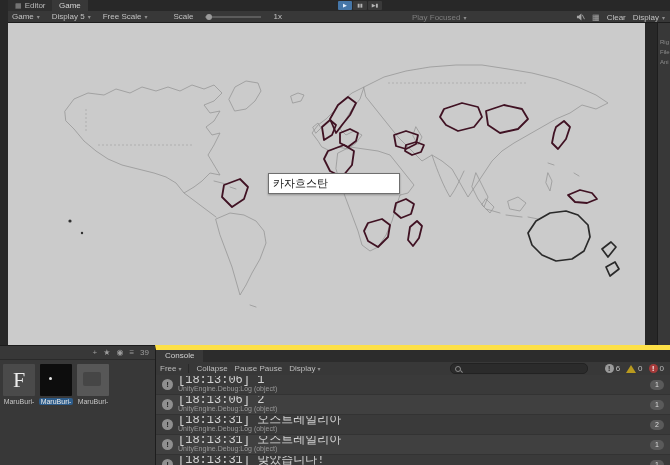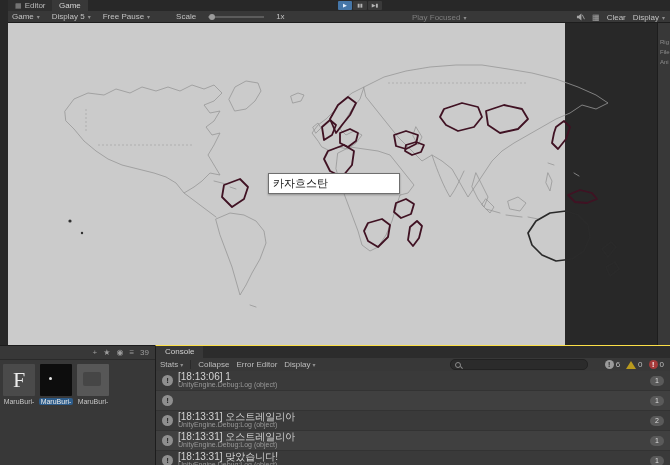--- a/index.html
+++ b/index.html
@@ -25,21 +25,21 @@
   .caret{font-size:6px;color:#8f8f8f;}
   .scale-group{display:flex;align-items:center;gap:12px;margin-left:14px;}
   .scale-track{width:56px;height:2px;background:#5c5c5c;position:relative;}
   .scale-knob{position:absolute;left:1px;top:-2px;width:6px;height:6px;border-radius:50%;background:#9b9b9b;}
   .pf{position:absolute;left:404px;top:0;height:12px;display:flex;align-items:center;gap:3px;
       color:#7e7e7e;font-size:8px;}
   .gb-right{position:absolute;right:5px;top:0;height:12px;display:flex;align-items:center;gap:7px;font-size:8px;}
   .spk{width:9px;height:8px;}
   .gridico{font-size:8px;color:#a5a5a5;}
   
-  .gameview{position:absolute;left:8px;top:23px;width:557px;height:322px;background:#cbcbcb;}
+  .gameview{position:absolute;left:8px;top:23px;width:637px;height:322px;background:#cbcbcb;}
   .map{position:absolute;left:0;top:0;}
   .map .thin path,.map .thin polyline{stroke:#979797;stroke-width:.8;fill:none;stroke-linejoin:round;stroke-linecap:round;}
   .map .dash path{stroke:#a3a3a3;stroke-width:.7;stroke-dasharray:2 2;fill:none;}
   .map .hl path{stroke:#401223;stroke-width:1.8;fill:none;stroke-linejoin:round;}
   .map .au path{stroke:#2a2a2a;stroke-width:1.7;fill:none;stroke-linejoin:round;}
   .map circle{fill:#2f2f2f;}
   .answer-box{position:absolute;left:260px;top:150px;width:132px;height:21px;background:#ffffff;
               border:1px solid #6f6f6f;box-shadow:0 1px 2px rgba(0,0,0,.3);
               display:flex;align-items:center;box-sizing:border-box;}
   .answer-box input{border:0;outline:0;background:transparent;width:100%;height:100%;
@@ -62,21 +62,21 @@
   .tile.font span{font-family:"Liberation Serif",serif;font-size:22px;color:#ececec;line-height:32px;}
   .tile.black{background:#0d0d0d;}
   .tile.black i{position:absolute;left:9px;top:13px;width:3px;height:3px;background:#e8e8e8;border-radius:50%;}
   .tile.gray{background:#575757;}
   .tile.gray i{position:absolute;left:6px;top:8px;width:18px;height:14px;background:#464646;border-radius:2px;}
   .tile-label{margin-top:2px;max-width:34px;font-size:7px;color:#c6c6c6;white-space:nowrap;
               overflow:hidden;text-overflow:ellipsis;padding:0 2px;border-radius:2px;}
   .tile-label.sel{background:#2d5c8a;color:#eaeaea;}
   
   .console{position:absolute;left:155px;top:345px;width:515px;height:120px;background:#383838;
-           border-top:1px solid #fde047;border-left:1px solid #1d1d1d;box-sizing:border-box;}
+           border-top:5px solid #fde047;border-left:1px solid #1d1d1d;box-sizing:border-box;}
   .con-header{height:12px;background:#2c2c2c;display:flex;}
   .con-tab{height:12px;line-height:12px;padding:0 9px;background:#383838;font-size:8px;color:#d2d2d2;}
   .con-toolbar{height:13px;border-bottom:1px solid #2a2a2a;display:flex;align-items:center;
                font-size:8px;color:#bdbdbd;padding:0 4px;gap:7px;}
   .con-btn{white-space:nowrap;display:flex;align-items:center;gap:2px;}
   .con-sep{width:1px;height:9px;background:#2a2a2a;}
   .con-search{margin-left:auto;width:128px;height:9px;background:#2b2b2b;border:1px solid #222;
               border-radius:5px;display:flex;align-items:center;padding:0 4px;gap:3px;}
   .con-search input{border:0;outline:0;background:transparent;width:100%;font-size:7px;color:#ccc;}
   .mag{width:4px;height:4px;border:1px solid #8a8a8a;border-radius:50%;position:relative;flex:none;}
@@ -89,21 +89,21 @@
            border-bottom:8px solid #b99a1e;}
   .ic-err{width:9px;height:9px;border-radius:50%;background:#a53a3a;color:#fff;font-size:7px;
           line-height:9px;text-align:center;font-weight:bold;}
   .con-rows{position:absolute;left:0;top:25px;right:0;bottom:0;overflow:hidden;}
   .con-row{height:19px;display:flex;align-items:center;gap:5px;padding:0 6px;border-bottom:1px solid #333;}
   .con-row:nth-child(odd){background:#3a3a3a;}
   .con-row:nth-child(even){background:#404040;}
   .rowicon{flex:none;width:11px;height:11px;border-radius:50%;background:#8f8f8f;color:#2a2a2a;
            font-weight:bold;font-size:8px;line-height:11px;text-align:center;}
   .row-lines{display:flex;flex-direction:column;overflow:hidden;}
-  .row-l1{font-size:10px;color:#d4d4d4;line-height:9px;white-space:nowrap;font-family:Liberation Sans, sans-serif;}
+  .row-l1{font-size:12px;color:#d4d4d4;line-height:9px;white-space:nowrap;font-family:Liberation Mono, monospace;}
   .row-l2{font-size:7px;color:#989898;line-height:8px;white-space:nowrap;}
   .badge{margin-left:auto;flex:none;background:#5a5a5a;border-radius:6px;min-width:8px;
          padding:0 3px;font-size:7px;line-height:10px;text-align:center;color:#ddd;}
 </style>
 </head>
 <body>
 
 <div id="stage">
 
   <div class="corner">▣</div>
@@ -124,21 +124,21 @@
   <div class="gbar">
     <div class="gb-item">
       <span>Game</span>
       <span class="caret">▾</span>
     </div>
     <div class="gb-item">
       <span>Display 5</span>
       <span class="caret">▾</span>
     </div>
     <div class="gb-item">
-      <span>Free Pause</span>
+      <span>Free Scale</span>
       <span class="caret">▾</span>
     </div>
     <div class="scale-group">
       <span>Scale</span>
       <div class="scale-track">
         <div class="scale-knob"></div>
       </div>
       <span>1x</span>
     </div>
     <div class="pf">
@@ -283,26 +283,26 @@
       </div>
     </div>
   </div>
 
   <div class="console">
     <div class="con-header">
       <div class="con-tab">Console</div>
     </div>
     <div class="con-toolbar">
       <span class="con-btn">
-        <span>Stats</span>
+        <span>Free</span>
         <span class="caret">▾</span>
       </span>
       <span class="con-sep"></span>
       <span class="con-btn">Collapse</span>
-      <span class="con-btn">Error Editor</span>
+      <span class="con-btn">Pause Pause</span>
       <span class="con-btn">
         <span>Display</span>
         <span class="caret">▾</span>
       </span>
       <span class="con-search">
         <span class="mag"></span>
         <input type="text" style="">
       </span>
       <span class="con-counts">
         <span class="cnt">
@@ -323,20 +323,24 @@
       <div class="con-row">
         <span class="rowicon">!</span>
         <span class="row-lines">
           <span class="row-l1">[18:13:06] 1</span>
           <span class="row-l2">UnityEngine.Debug:Log (object)</span>
         </span>
         <span class="badge">1</span>
       </div>
       <div class="con-row">
         <span class="rowicon">!</span>
+        <span class="row-lines">
+          <span class="row-l1">[18:13:06] 2</span>
+          <span class="row-l2">UnityEngine.Debug:Log (object)</span>
+        </span>
         <span class="badge">1</span>
       </div>
       <div class="con-row">
         <span class="rowicon">!</span>
         <span class="row-lines">
           <span class="row-l1">[18:13:31] 오스트레일리아</span>
           <span class="row-l2">UnityEngine.Debug:Log (object)</span>
         </span>
         <span class="badge">2</span>
       </div>

